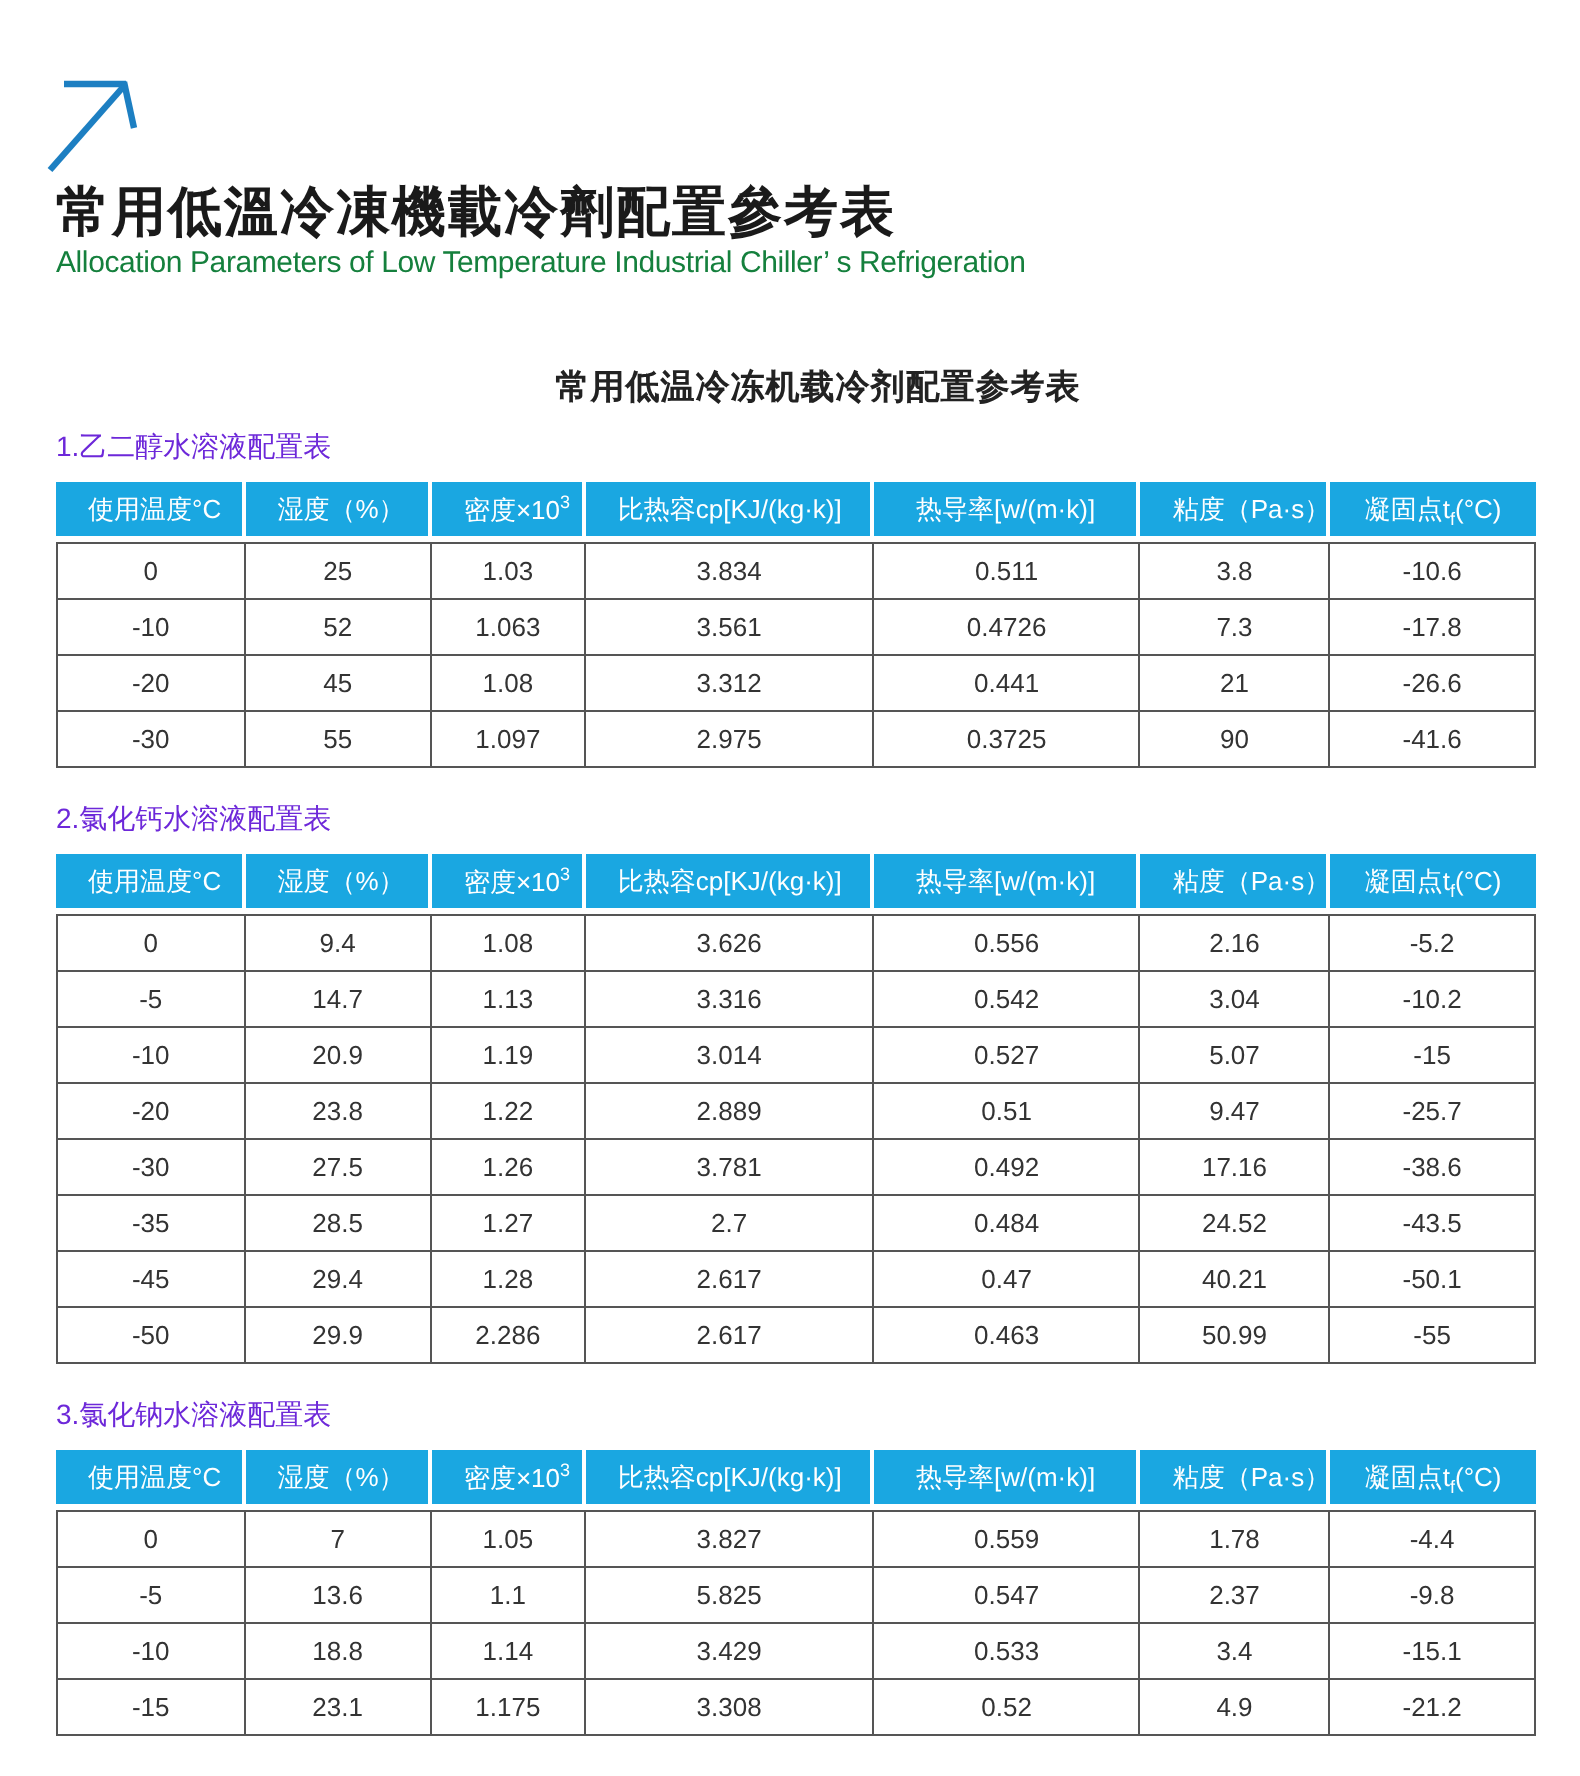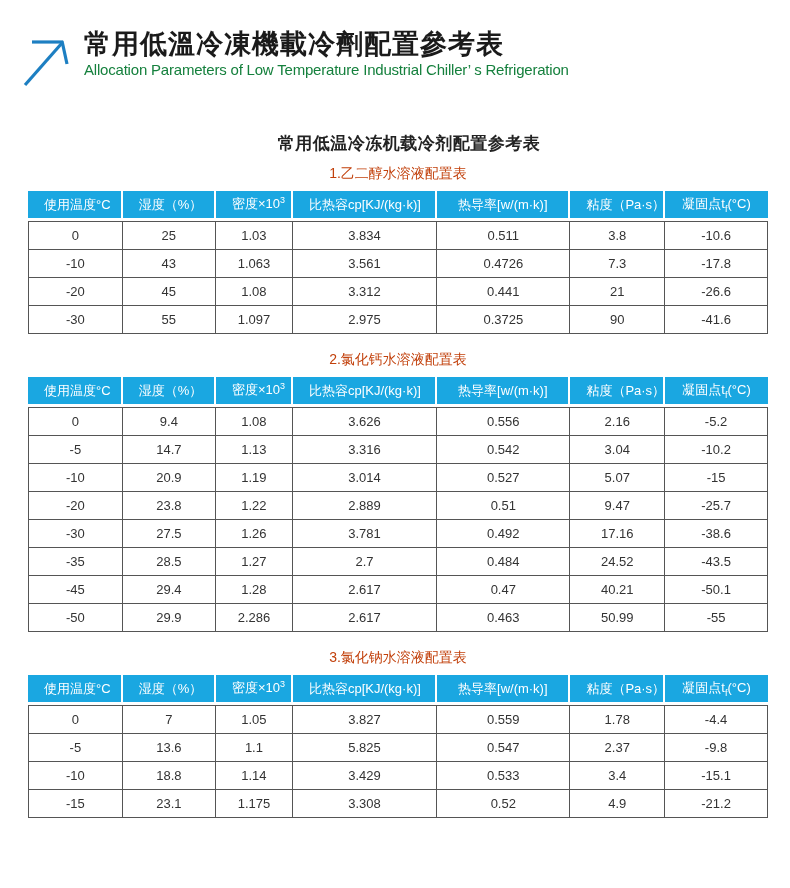--- a/index.html
+++ b/index.html
@@ -3,39 +3,39 @@
 <meta charset="utf-8">
 <style>
   html,body { margin:0; padding:0; background:#ffffff; }
   body {
     width:790px; height:888px;
     font-family:"Liberation Sans","DejaVu Sans",sans-serif;
     color:#333;
   }
   .page { position:relative; width:790px; height:888px; overflow:hidden; background:#fff; }
 
-  .doc-header { display:flex; align-items:flex-start; padding:28px 0 0 20px; }
+  .doc-header { display:flex; align-items:flex-start; padding:28px 0 0 20px;flex-direction:column; }
   .logo { width:56px; height:60px; flex:0 0 56px; margin-top:2px; }
   .titles { margin-left:8px; }
   .title-zh {
     font-size:27px; font-weight:700; color:#1a1a1a;
     letter-spacing:1px; line-height:1.2; white-space:nowrap;
   }
   .title-en {
     font-size:15px; color:#15803d; margin-top:1px;
     letter-spacing:-0.2px; white-space:nowrap;
   }
 
   .main-title {
     text-align:center; font-size:17px; font-weight:700;
     color:#222; margin-top:42px; letter-spacing:0.5px;padding-left:28px;
   }
 
   #sections { margin:6px 22px 0 28px; }
-  .section-heading { font-size:14px; color:#c2410c; margin:17px 0 8px 0;text-align:center; }
+  .section-heading { font-size:14px; color:#6d28d9; margin:17px 0 8px 0; }
   .table-section:first-child .section-heading { margin-top:10px; }
 
   table.data-table {
     border-collapse:separate; border-spacing:0;
     width:740px; table-layout:fixed;
   }
   table.data-table th {
     background:#1aa7e1; color:#fff; font-weight:400;
     font-size:13px; height:27px; padding:0 16px;
     border-right:2px solid #fff; border-bottom:3px solid #fff;
@@ -102,21 +102,21 @@
               <td>0</td>
               <td>25</td>
               <td>1.03</td>
               <td>3.834</td>
               <td>0.511</td>
               <td>3.8</td>
               <td>-10.6</td>
             </tr>
             <tr>
               <td>-10</td>
-              <td>43</td>
+              <td>52</td>
               <td>1.063</td>
               <td>3.561</td>
               <td>0.4726</td>
               <td>7.3</td>
               <td>-17.8</td>
             </tr>
             <tr>
               <td>-20</td>
               <td>45</td>
               <td>1.08</td>

